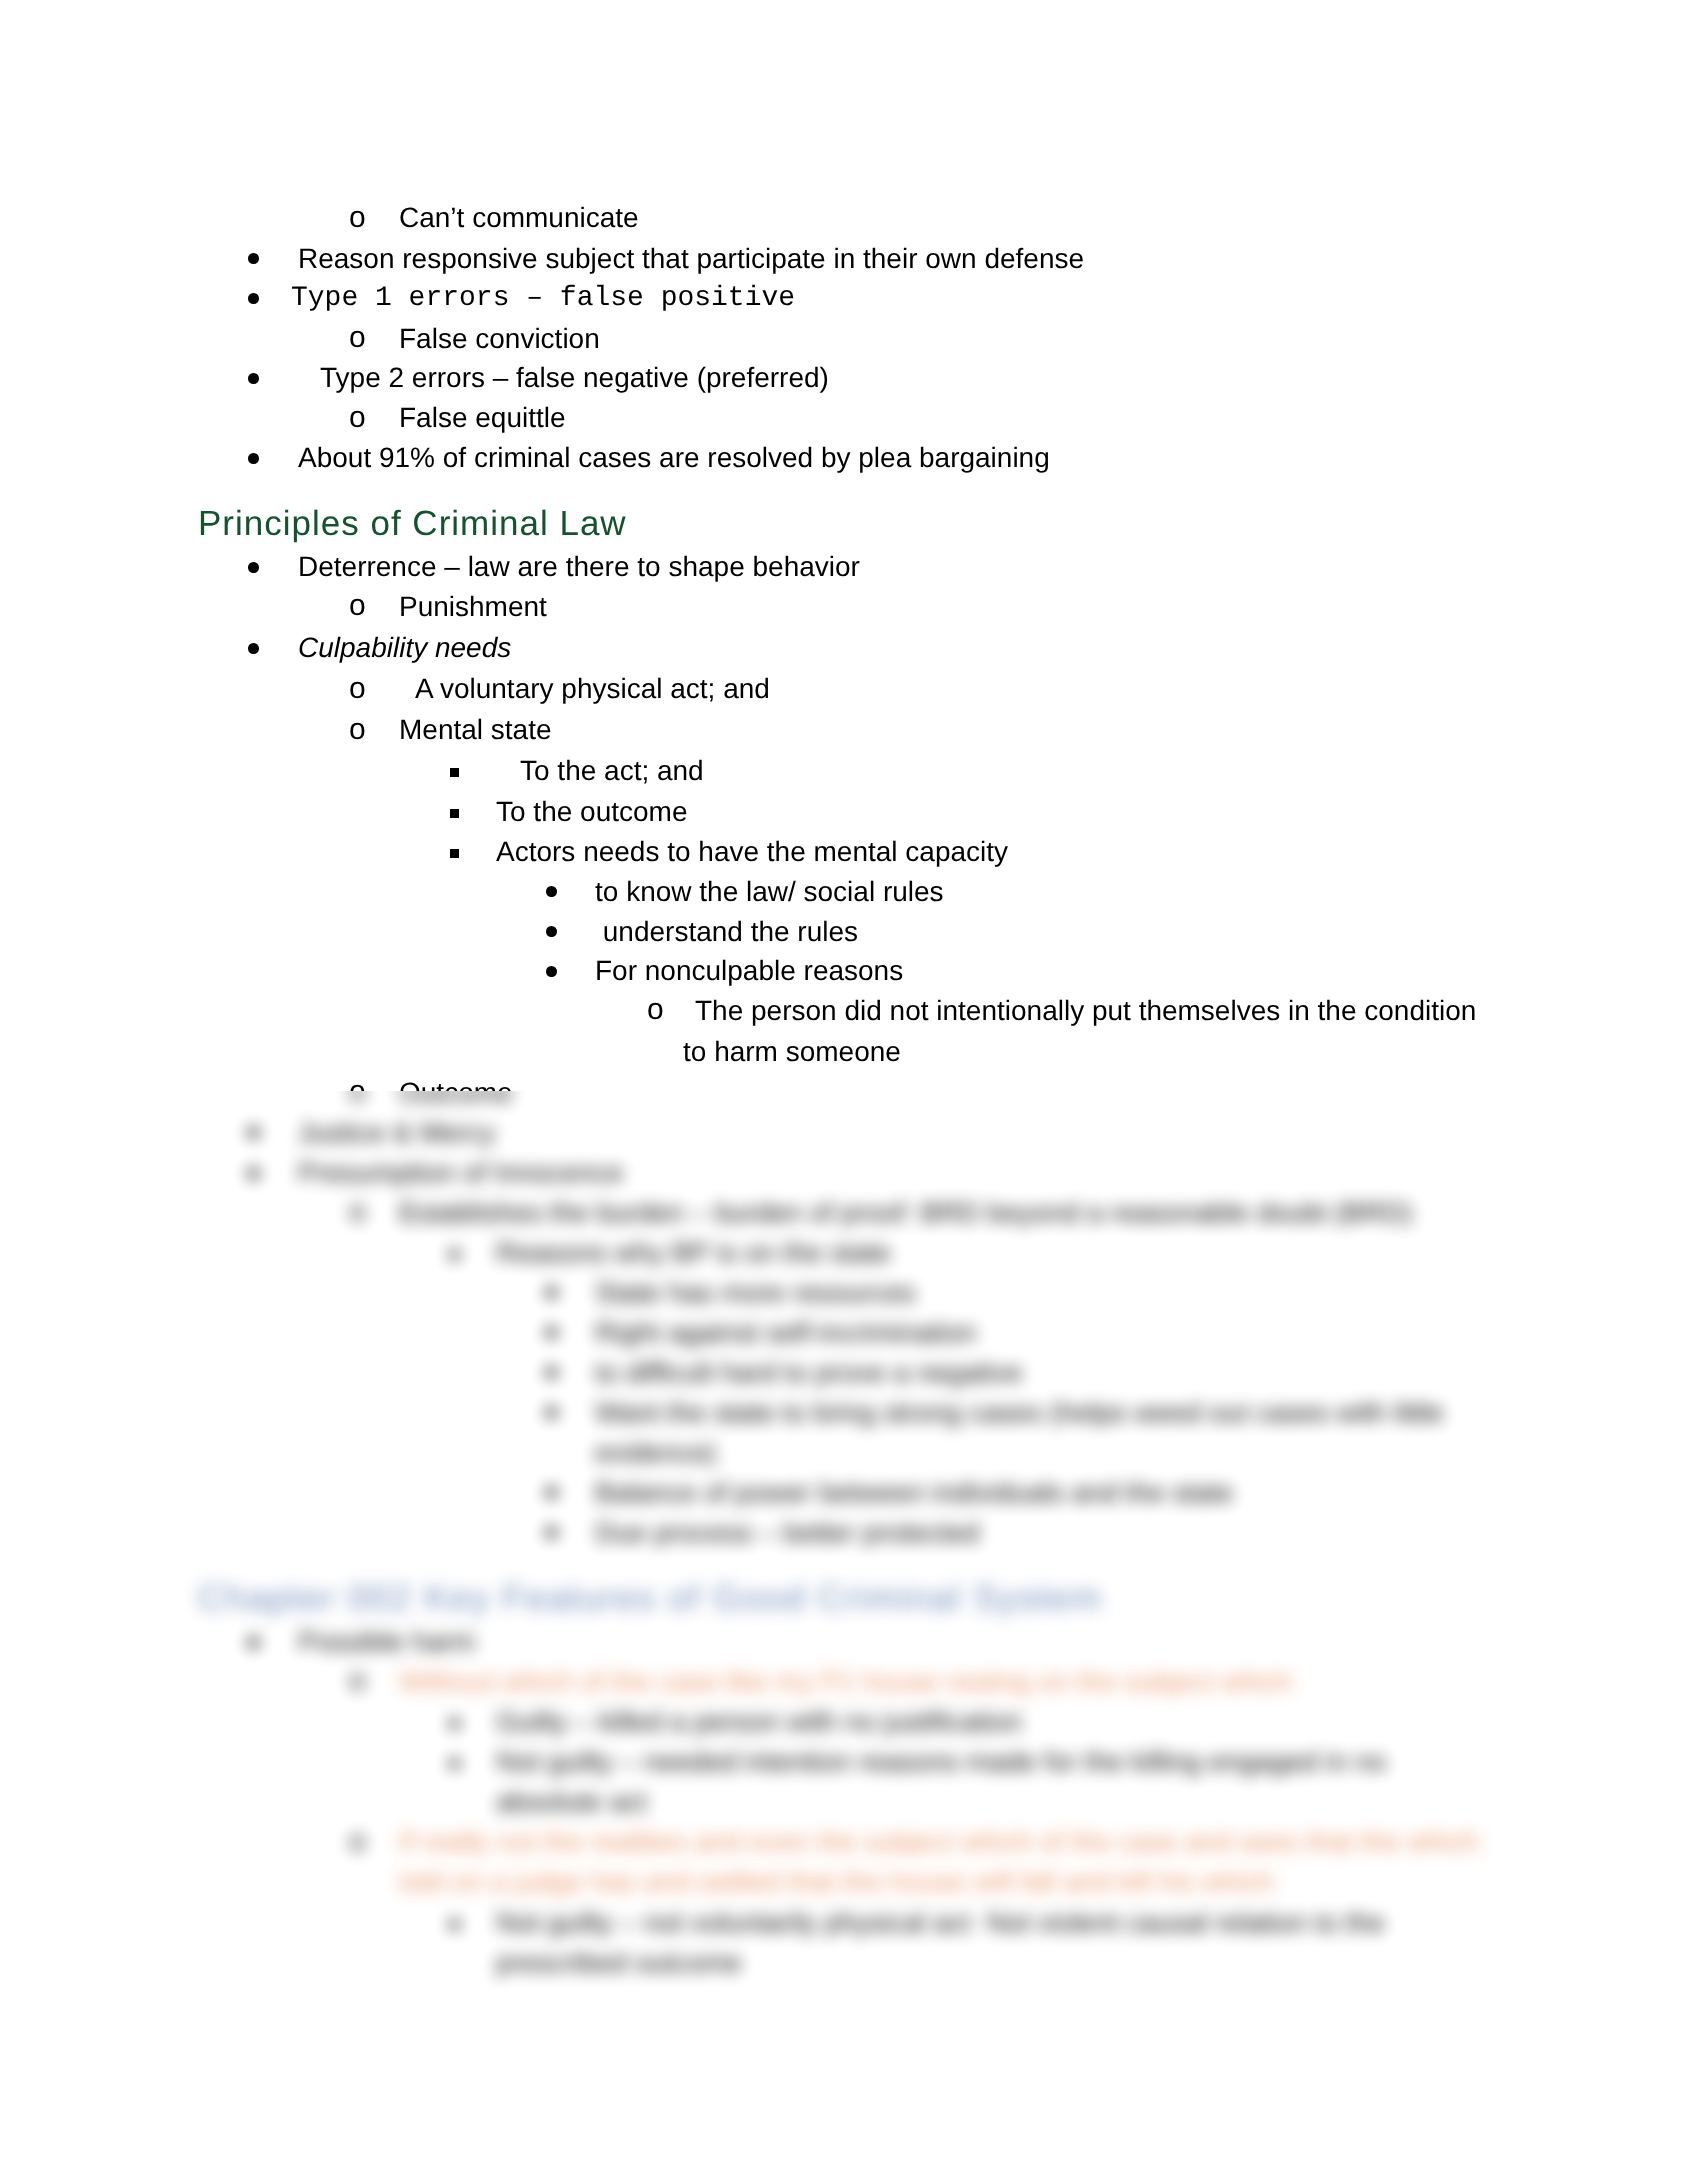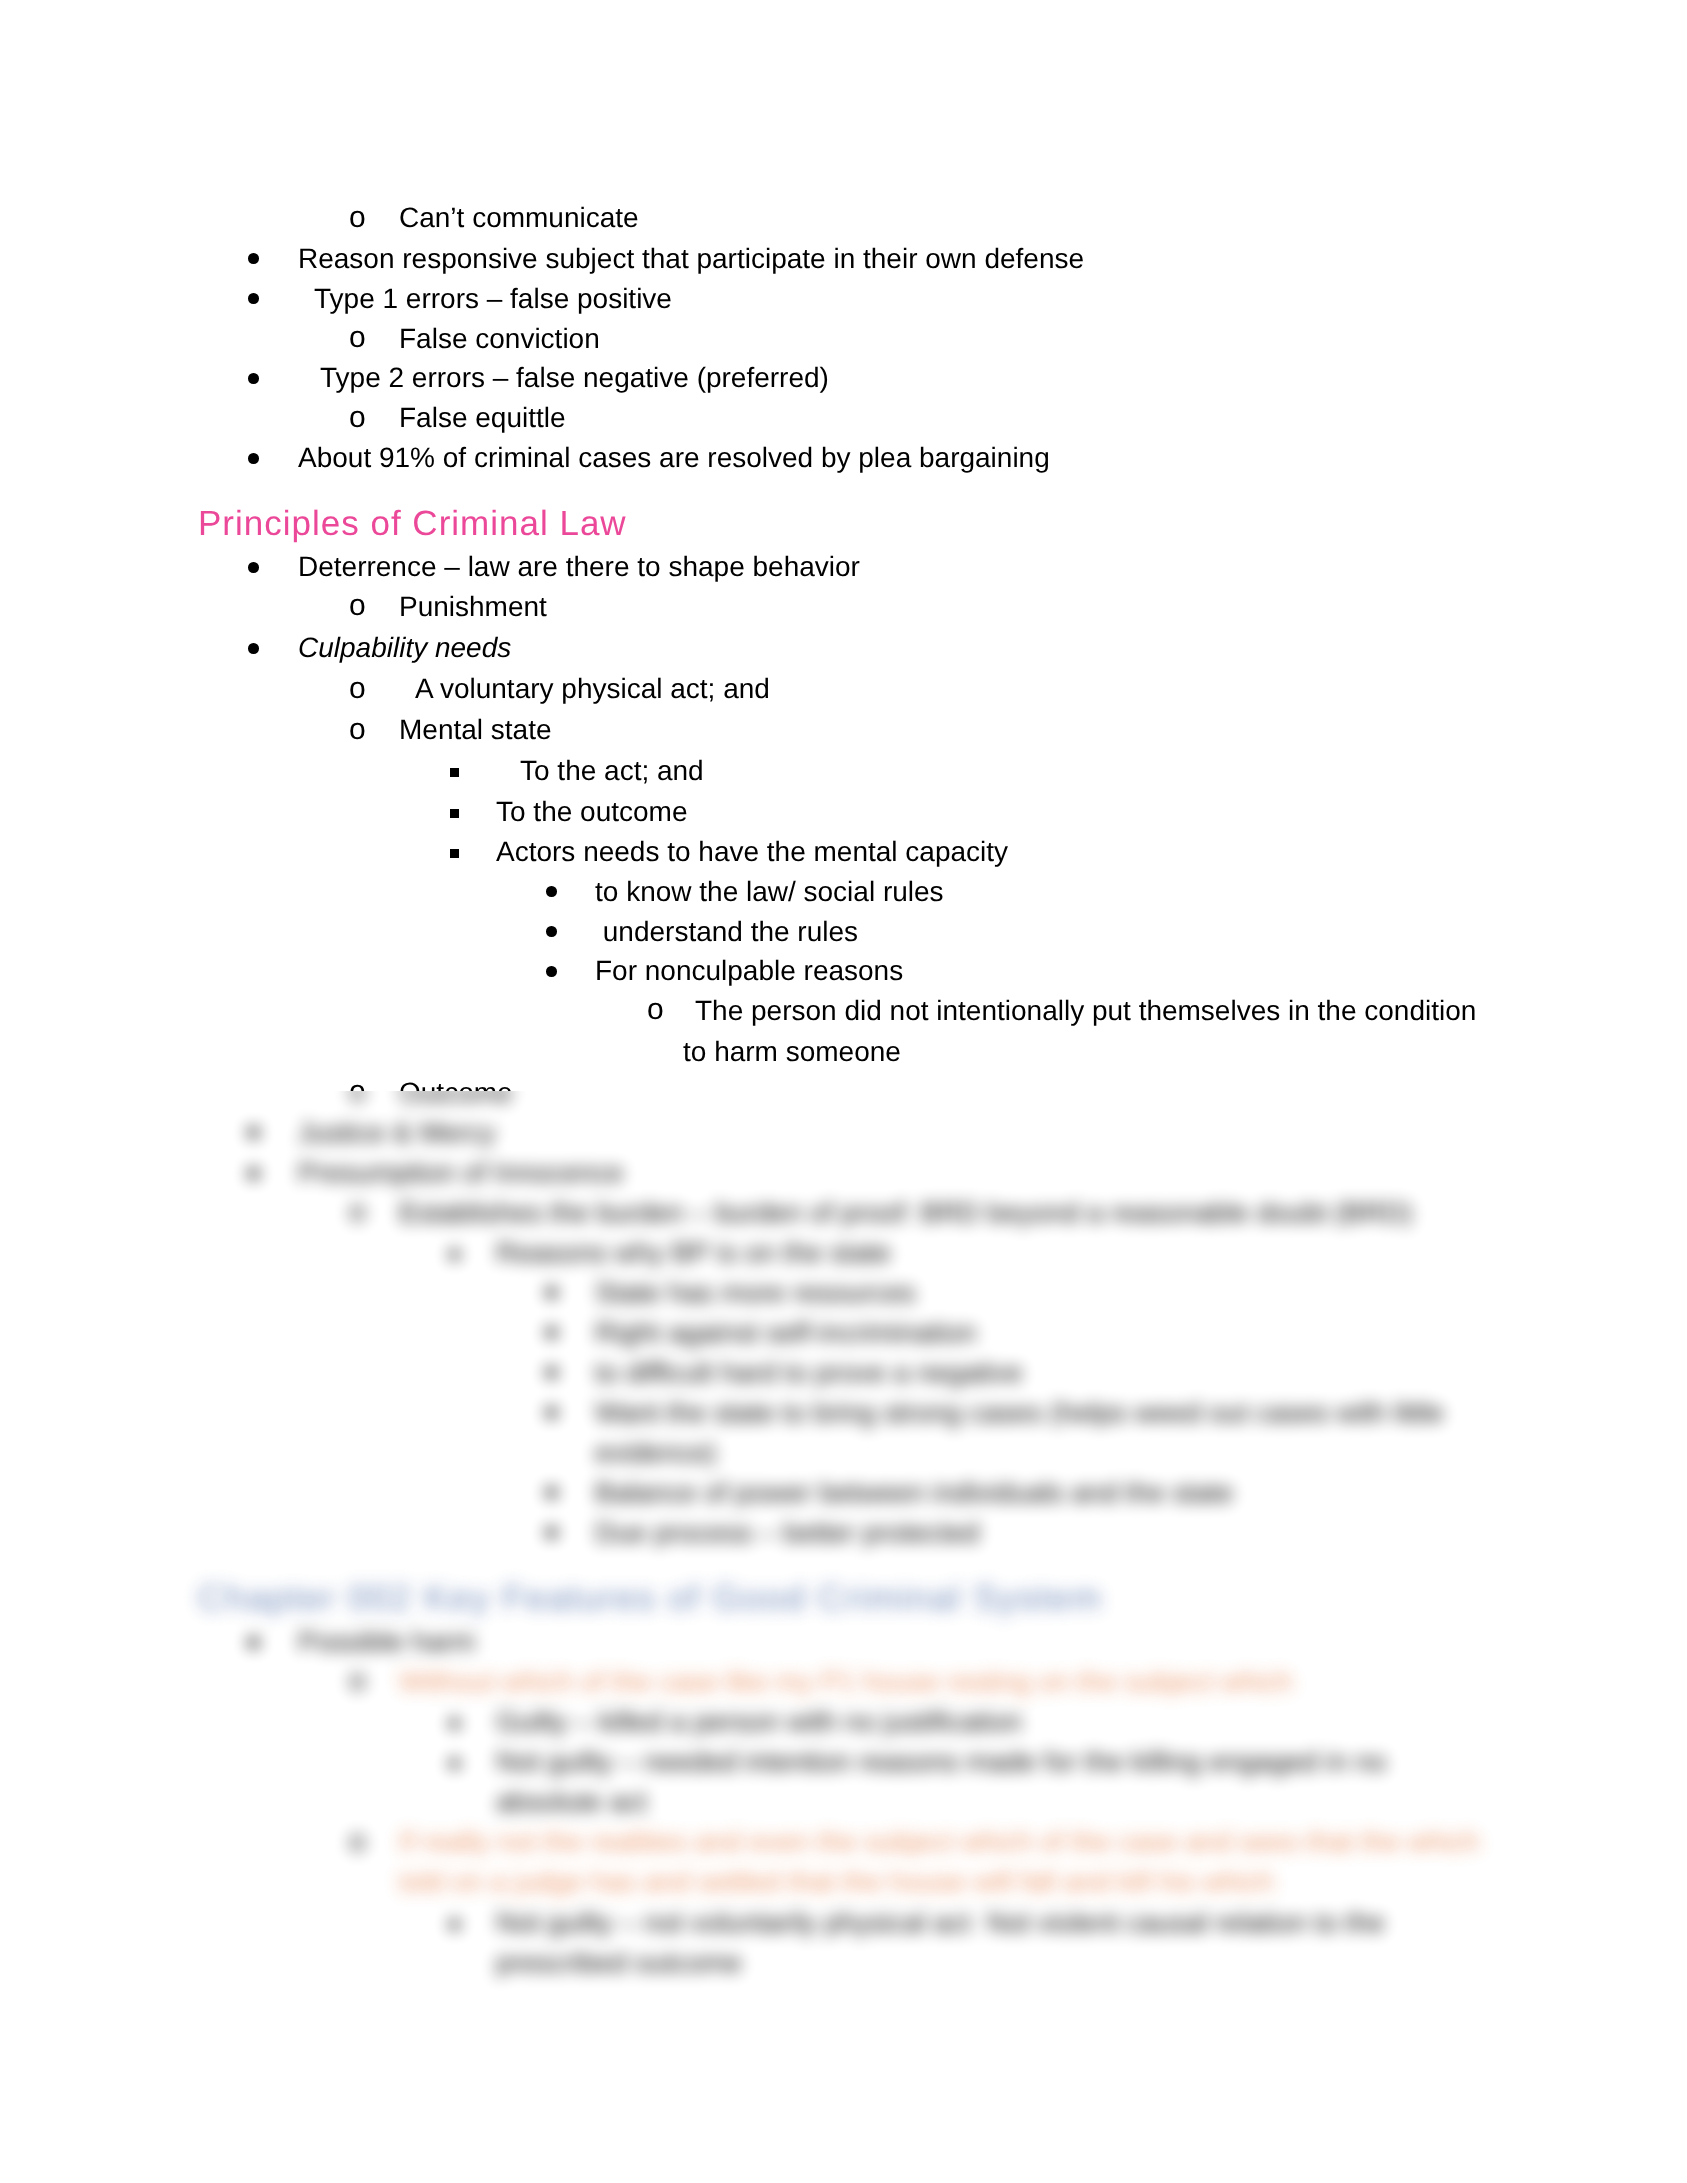--- a/index.html
+++ b/index.html
@@ -33,30 +33,30 @@
 
 <div class="page">
 
   <div class="sharp">
     <div id="docA">
         <div class="bullet" style="left: 349px; top: 203px; font-size: 30px;">o</div>
         <div class="ln" style="left: 399px; top: 204px;">Can’t communicate</div>
         <div class="bullet bullet-disc" style="left: 248px; top: 253px;"></div>
         <div class="ln" style="left: 298px; top: 245px;">Reason responsive subject that participate in their own defense</div>
         <div class="bullet bullet-disc" style="left: 248px; top: 293px;"></div>
-        <div class="ln" style="left: 314px; top: 285px;">Type 1 errors – false positive</div>
+        <div class="ln" style="left: 291px; top: 285px; font-family: Liberation Mono, monospace;">Type 1 errors – false positive</div>
         <div class="bullet" style="left: 349px; top: 323px; font-size: 30px;">o</div>
         <div class="ln" style="left: 399px; top: 325px;">False conviction</div>
         <div class="bullet bullet-disc" style="left: 248px; top: 373px;"></div>
         <div class="ln" style="left: 298px; top: 364px; margin-left: 22px;">Type 2 errors – false negative (preferred)</div>
         <div class="bullet" style="left: 349px; top: 403px; font-size: 30px;">o</div>
         <div class="ln" style="left: 399px; top: 404px;">False equittle</div>
         <div class="bullet bullet-disc" style="left: 248px; top: 453px;"></div>
         <div class="ln" style="left: 298px; top: 444px;">About 91% of criminal cases are resolved by plea bargaining</div>
-        <div class="head" style="left: 198px; top: 506px; color: #ec4899;">Principles of Criminal Law</div>
+        <div class="head" style="left: 198px; top: 506px; color: #14532d;">Principles of Criminal Law</div>
         <div class="bullet bullet-disc" style="left: 248px; top: 562px;"></div>
         <div class="ln" style="left: 298px; top: 553px;">Deterrence – law are there to shape behavior</div>
         <div class="bullet" style="left: 349px; top: 591px; font-size: 30px;">o</div>
         <div class="ln" style="left: 399px; top: 593px;">Punishment</div>
         <div class="bullet bullet-disc" style="left: 248px; top: 643px;"></div>
         <div class="ln" style="left: 298px; top: 634px; font-style: italic;">Culpability needs</div>
         <div class="bullet" style="left: 349px; top: 674px; font-size: 30px;">o</div>
         <div class="ln" style="left: 399px; top: 675px; margin-left: 16px;">A voluntary physical act; and</div>
         <div class="bullet" style="left: 349px; top: 715px; font-size: 30px;">o</div>
         <div class="ln" style="left: 399px; top: 716px;">Mental state</div>

